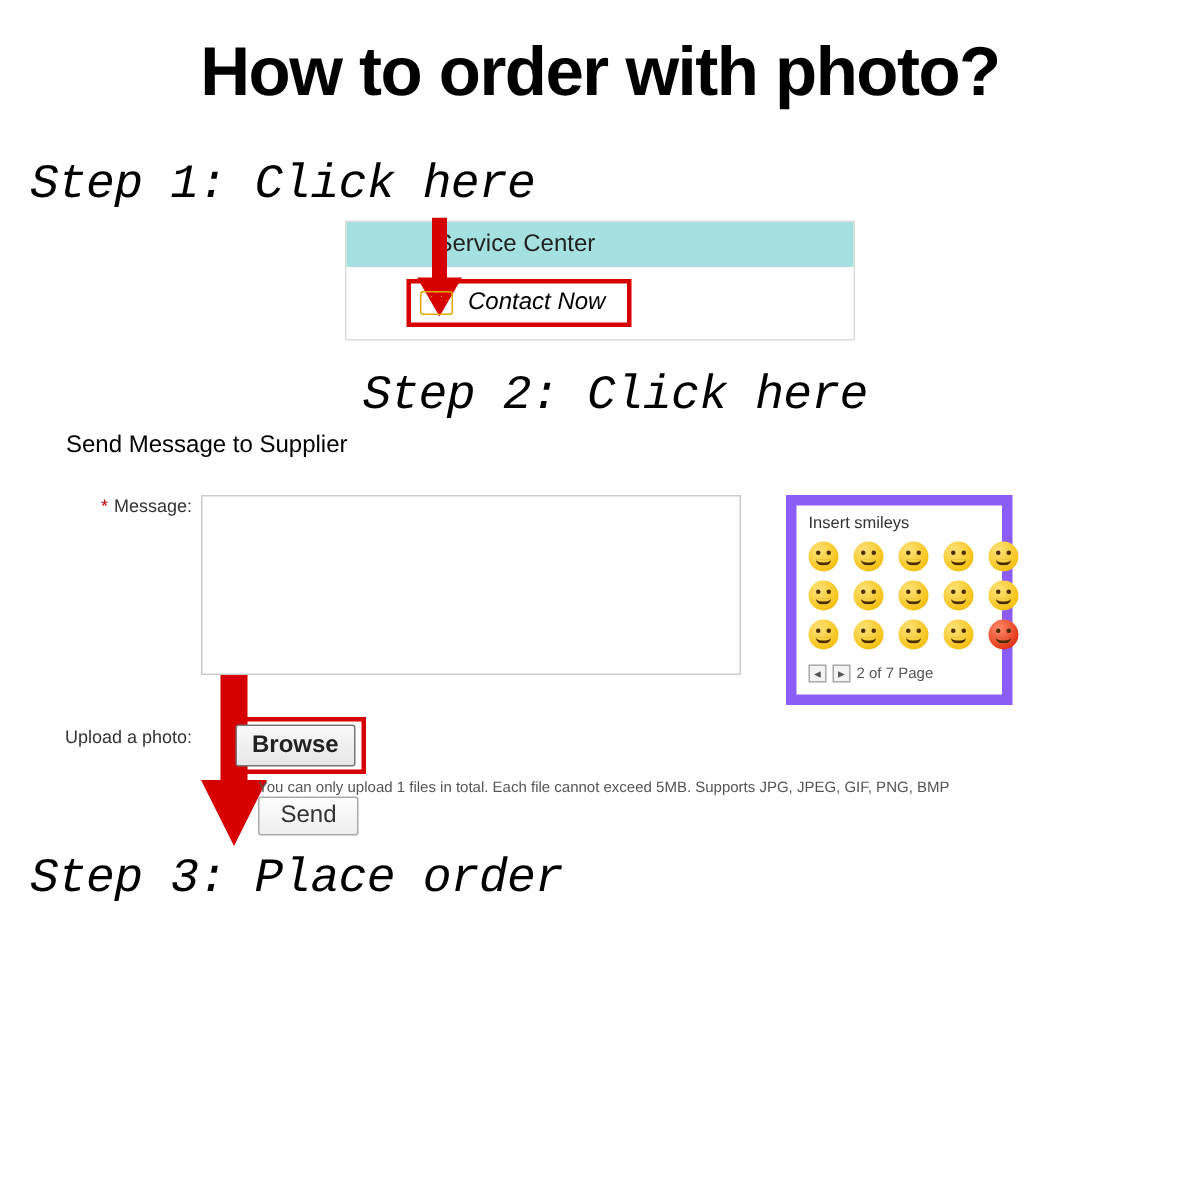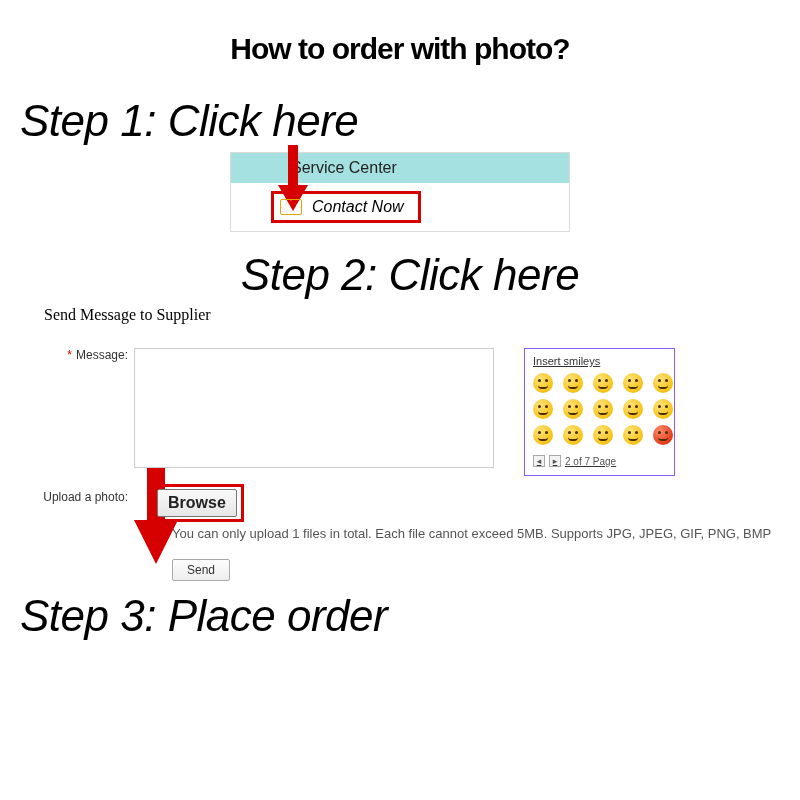--- a/index.html
+++ b/index.html
@@ -5,31 +5,32 @@
   * { box-sizing: border-box; margin: 0; padding: 0; }
   body {
     width: 800px;
     height: 800px;
     font-family: Arial, Helvetica, sans-serif;
     background: #fff;
     position: relative;
   }
   .title {
     text-align: center;
-    font-size: 30px;
+    font-size: 46px;
     font-weight: 900;
     letter-spacing: -1px;
-    padding-top: 32px;
+    padding-top: 20px;
   }
   .step-label {
     font-style: italic;
-    font-size: 44px;
+    font-size: 32px;
     font-weight: 400;
     margin-left: 20px;
     letter-spacing: -0.5px;
+    font-family: Liberation Mono, monospace;
   }
   .step1 { margin-top: 30px; margin-bottom: 6px; }
   .step2 { margin-top: 18px; margin-bottom: 2px; text-align: center; }
   .step3 { margin-top: 10px; }
 
   
   .s1-wrap {
     width: 340px;
     margin-left: 230px;
     border: 1px solid #d9dcd7;
@@ -81,21 +82,20 @@
     left: 134px;
     top: 424px;
   }
 
   
   .s2-title {
     font-size: 16px;
     margin-left: 44px;
     margin-top: 6px;
     margin-bottom: 24px;
-    font-family: Liberation Serif, serif;
   }
   .s2-form {
     font-size: 12px;
     color: #333;
     margin-left: 30px;
     position: relative;
   }
   .s2-row { display: flex; align-items: flex-start; margin-bottom: 8px; }
   .s2-label {
     width: 104px;
@@ -103,25 +103,24 @@
     padding-right: 6px;
   }
   .req { color: #c00; margin-right: 4px; }
   .s2-textarea {
     width: 360px; height: 120px;
     border: 1px solid #ccc;
     background: #fff;
   }
   .s2-smileys {
     width: 151px;
-    border: 1px solid #8b5cf6;
+    border: 7px solid #8b5cf6;
     margin-left: 30px;
     padding: 6px 8px 8px;
     font-size: 11px;
-    text-decoration: underline;
   }
   .smiley-grid {
     display: grid;
     grid-template-columns: repeat(5, 22px);
     gap: 6px 8px;
     margin: 6px 0 10px;
   }
   .smiley {
     width: 20px; height: 20px;
     border-radius: 50%;
@@ -162,29 +161,29 @@
   .browse-btn {
     font-size: 16px;
     padding: 4px 10px;
     border: 1px solid #777;
     border-radius: 2px;
     background: linear-gradient(#fafafa, #e6e6e6);
     font-weight: 700;
     color: #222;
   }
   .upload-note {
-    font-size: 13px;
+    font-size: 10px;
     color: #555;
     margin-left: 142px;
     margin-top: 4px;
   }
   .send-btn {
     margin-left: 142px;
-    margin-top: 18px;
-    font-size: 12px;
+    margin-top: 0;
+    font-size: 16px;
     padding: 3px 14px;
     border: 1px solid #aaa;
     background: linear-gradient(#fdfdfd,#eee);
     border-radius: 2px;
     display: inline-block;
   }
 </style>
 </head>
 <body>
 

